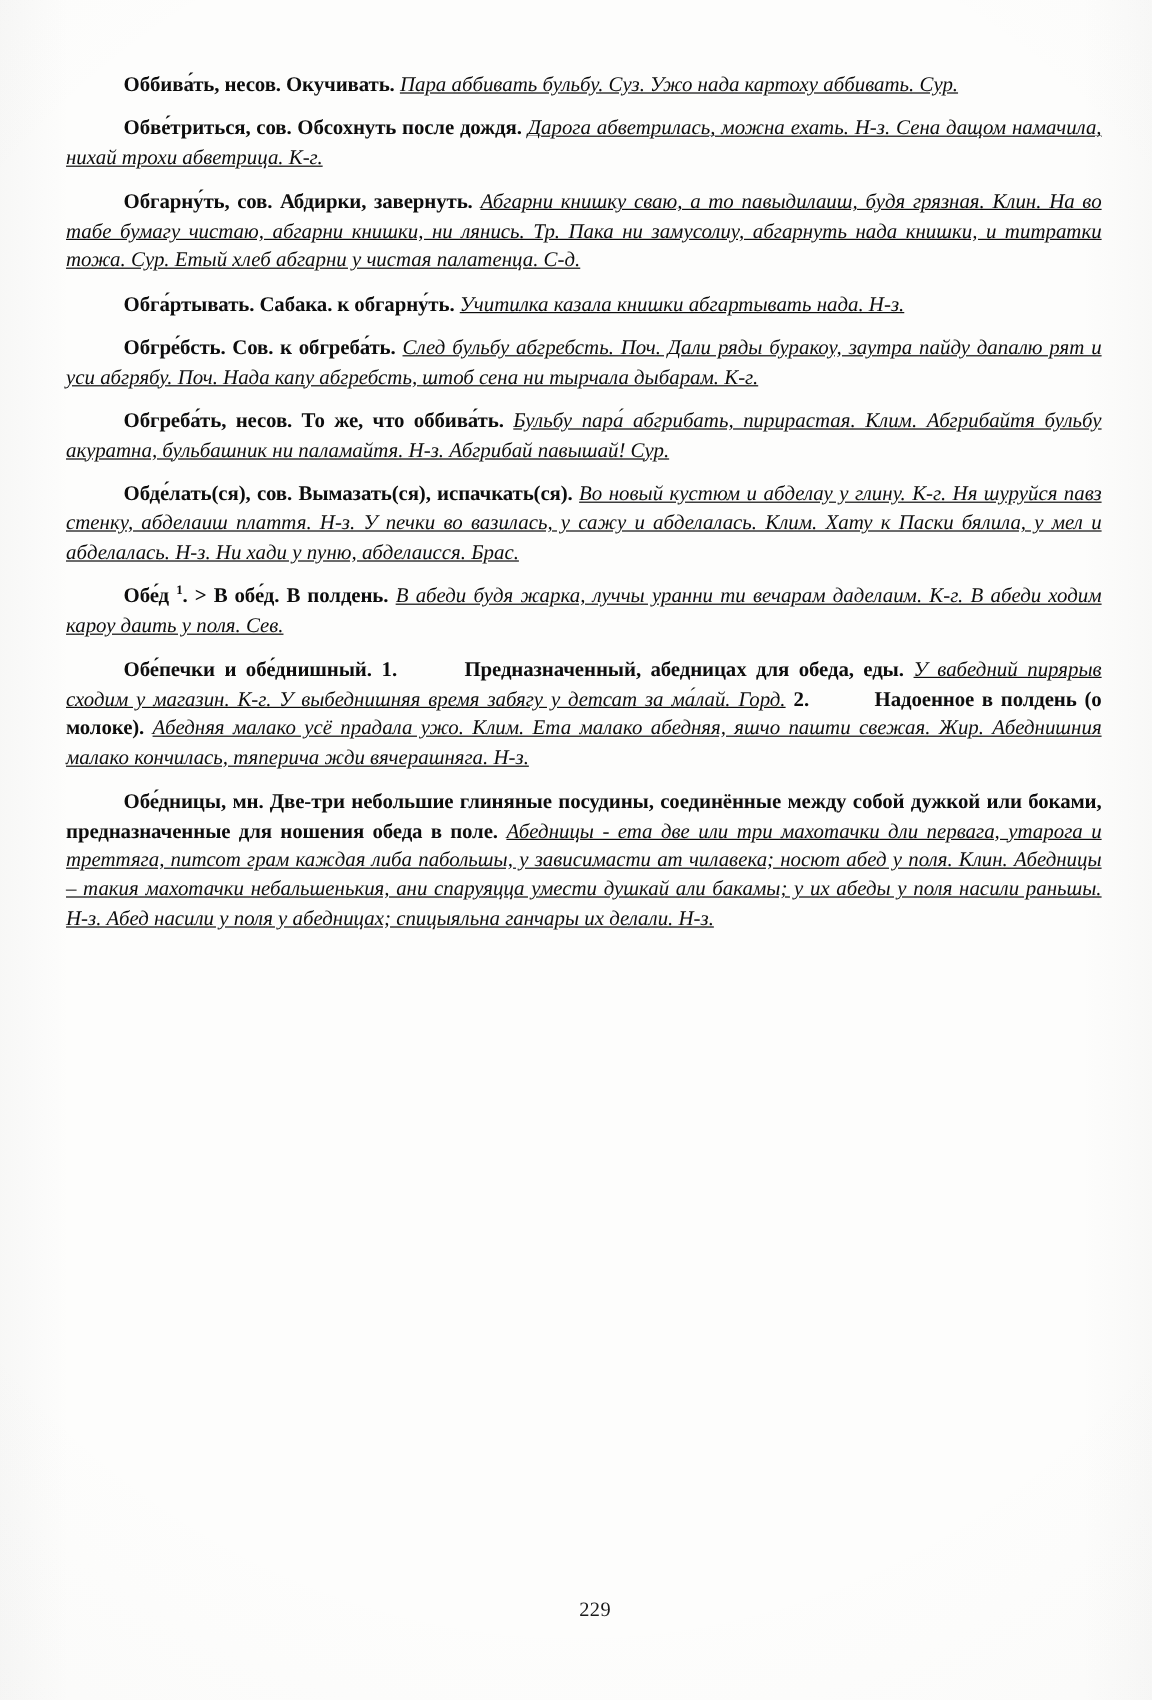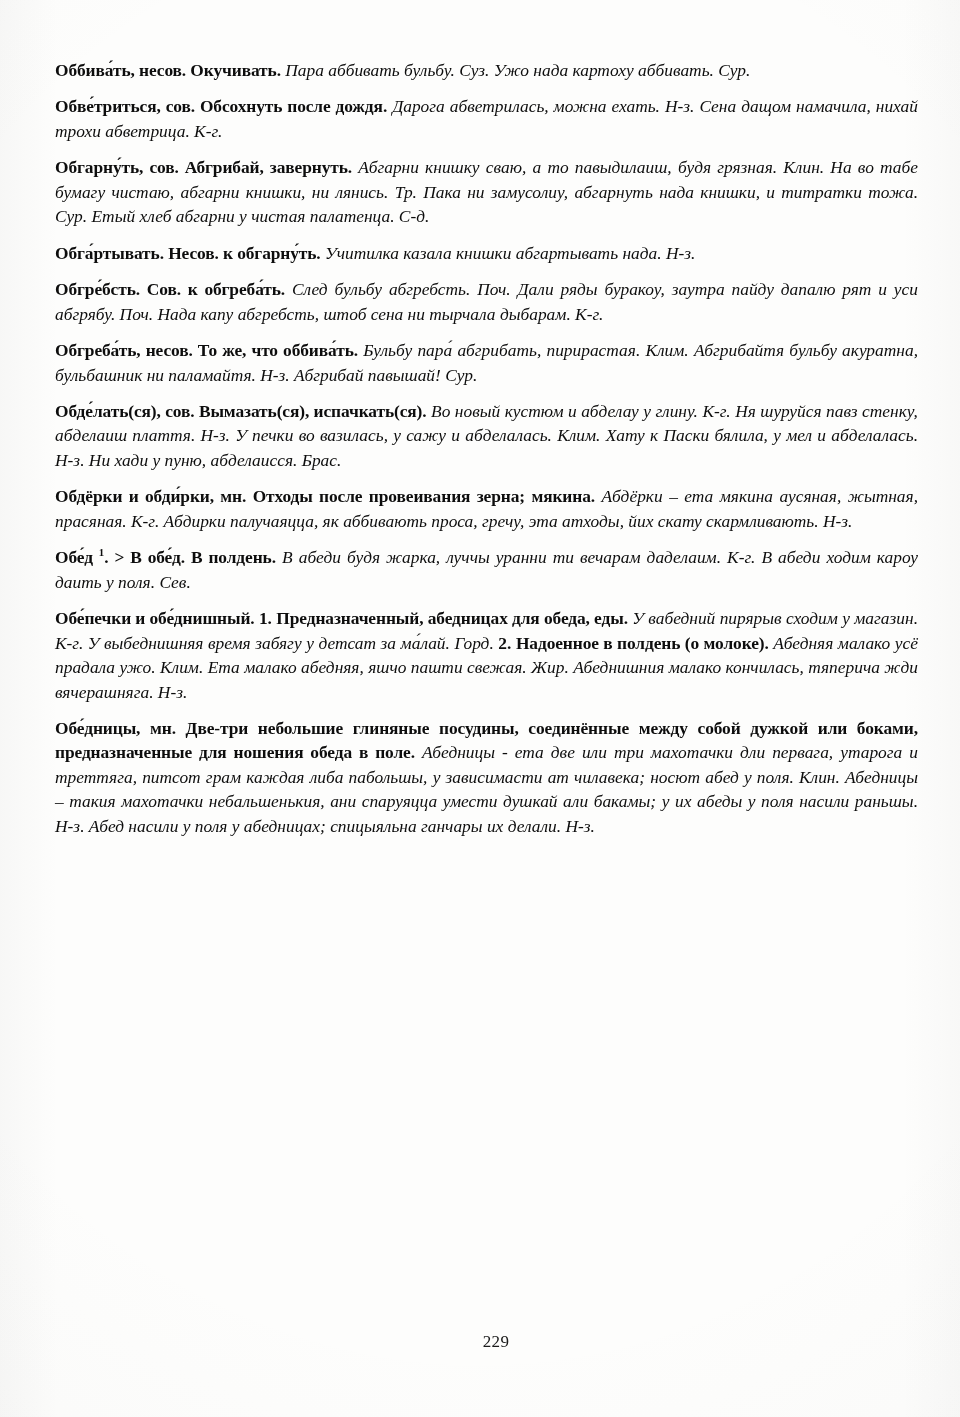--- a/index.html
+++ b/index.html
@@ -49,24 +49,26 @@
     text-justify: inter-word;
     hyphens: manual;
     -webkit-hyphens: manual;
   }
   .entry:last-child { margin-bottom: 0; }
 
   
   .hw {
     font-weight: bold;
     letter-spacing: -0.1px;
+    margin-left: 48px;
   }
   
   .ex {
     font-style: italic;
+    text-decoration: underline;
   }
   
   .sense {
     font-weight: bold;
   }
   
   sup {
     font-size: 0.62em;
     vertical-align: super;
     line-height: 0;
@@ -99,49 +101,45 @@
       <span class="ex">Пара аббивать бульбу. Суз. Ужо нада картоху аббивать. Сур.</span>
     </p>
 
 
     <p class="entry">
       <span class="hw">Обве́триться, сов. Обсохнуть после дождя.</span>
       <span class="ex">Дарога абветрилась, можна ехать. Н-з. Сена дащом намачила, нихай трохи абветрица. К-г.</span>
     </p>
 
     <p class="entry">
-      <span class="hw">Обгарну́ть, сов. Абгрибай, завернуть.</span>
+      <span class="hw">Обгарну́ть, сов. Абдирки, завернуть.</span>
       <span class="ex">Абгарни книшку сваю, а то павыдилаиш, будя грязная. Клин. На во табе бумагу чистаю, абгарни книшки, ни лянись. Тр. Пака ни замусолиу, абгарнуть нада книшки, и титратки тожа. Сур. Етый хлеб абгарни у чистая палатенца. С-д.</span>
     </p>
 
     <p class="entry">
-      <span class="hw">Обга́ртывать. Несов. к обгарну́ть.</span>
+      <span class="hw">Обга́ртывать. Сабака. к обгарну́ть.</span>
       <span class="ex">Учитилка казала книшки абгартывать нада. Н-з.</span>
     </p>
 
 
     <p class="entry">
       <span class="hw">Обгре́бсть. Сов. к обгреба́ть.</span>
       <span class="ex">След бульбу абгребсть. Поч. Дали ряды буракоу, заутра пайду дапалю рят и уси абгрябу. Поч. Нада капу абгребсть, штоб сена ни тырчала дыбарам. К-г.</span>
     </p>
 
     <p class="entry">
       <span class="hw">Обгреба́ть, несов. То же, что оббива́ть.</span>
       <span class="ex">Бульбу пара́ абгрибать, пирирастая. Клим. Абгрибайтя бульбу акуратна, бульбашник ни паламайтя. Н-з. Абгрибай павышай! Сур.</span>
     </p>
 
     <p class="entry">
       <span class="hw">Обде́лать(ся), сов. Вымазать(ся), испачкать(ся).</span>
       <span class="ex">Во новый кустюм и абделау у глину. К-г. Ня шуруйся павз стенку, абделаиш плаття. Н-з. У печки во вазилась, у сажу и абделалась. Клим. Хату к Паски бялила, у мел и абделалась. Н-з. Ни хади у пуню, абделаисся. Брас.</span>
     </p>
 
-    <p class="entry">
-      <span class="hw">Обдёрки и обди́рки, мн. Отходы после провеивания зерна; мякина.</span>
-      <span class="ex">Абдёрки – ета мякина аусяная, жытная, прасяная. К-г. Абдирки палучаяцца, як аббивають проса, гречу, эта атходы, йих скату скармливають. Н-з.</span>
-    </p>
 
     <p class="entry">
       <span class="hw">Обе́д <sup>1</sup>. &gt; В обе́д. В полдень.</span>
       <span class="ex">В абеди будя жарка, луччы уранни ти вечарам даделаим. К-г. В абеди ходим кароу даить у поля. Сев.</span>
     </p>
 
 
     <p class="entry">
       <span class="hw">Обе́печки  и обе́днишный.</span>
       <span class="sense">1.</span>

